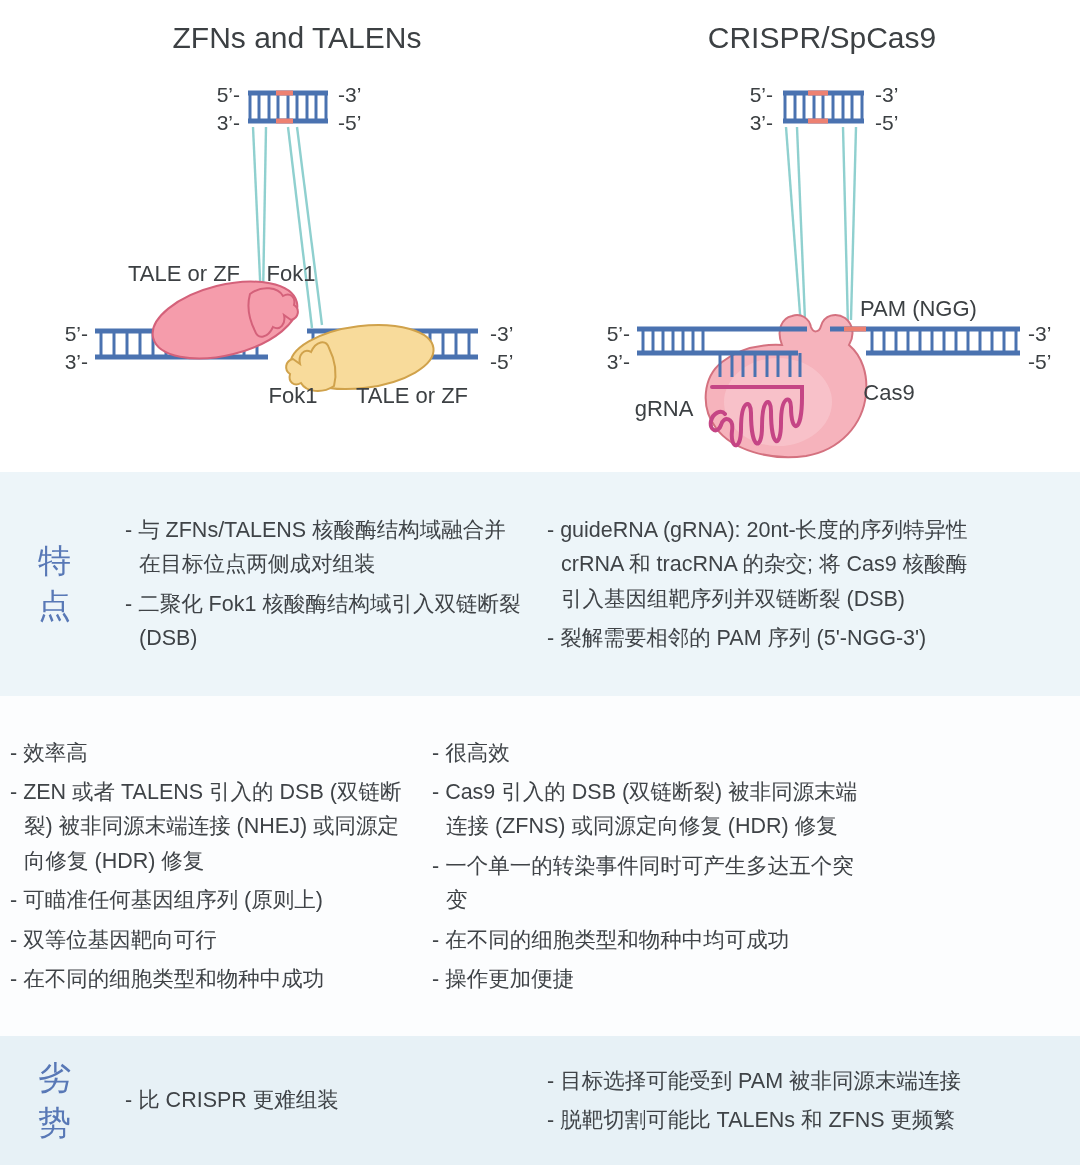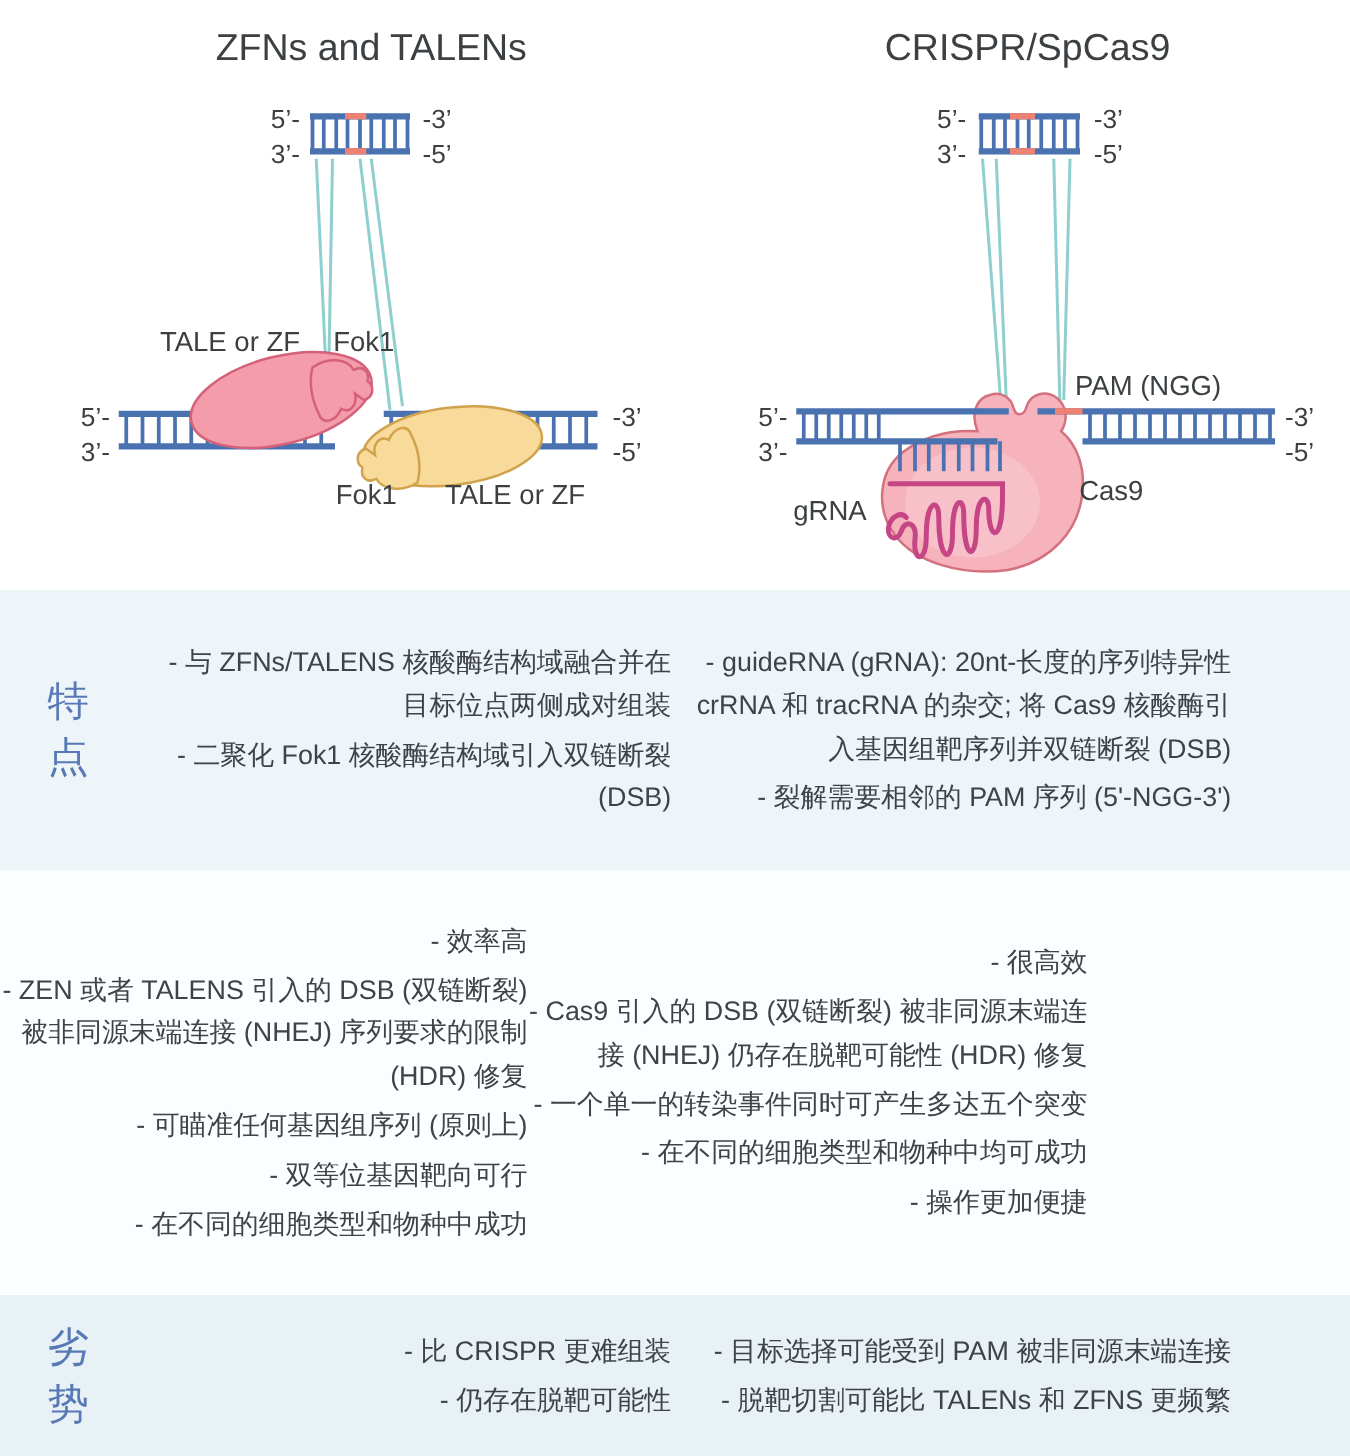--- a/index.html
+++ b/index.html
@@ -12,21 +12,21 @@
   .trow { display:flex; align-items:center; box-sizing:border-box; width:1080px; }
   .trow-1 { height:224px; background:#edf5f9; }
   .trow-2 { height:340px; background:#fcfdfe; }
   .trow-3 { height:129px; background:#e7f1f6; }
   .rlabel-box { width:115px; padding-left:38px; box-sizing:border-box; flex:none; }
   .rlabel {
     display:inline-block; width:28px; word-break:break-all;
     font-size:33px; line-height:1.35; color:#5878b6; letter-spacing:0;
   }
   ul.col { list-style:none; margin:0; padding:0; font-size:21.5px; line-height:1.6; color:#3f4347; }
-  ul.col li { padding-left:14px; text-indent:-14px; margin:5px 0;text-align:right; }
+  ul.col li { padding-left:14px; text-indent:-14px; margin:5px 10px; }
   .col-left  { width:422px; flex:none; }
   .col-right { width:448px; flex:none; margin-left:88px; }
   text { font-family:"Liberation Sans","DejaVu Sans",sans-serif; fill:#3c4043; }
   .ttl { font-size:30px; }
   .lbl { font-size:22px; }
   .end { font-size:21px; }
 </style>
 </head>
 <body>
 
@@ -246,41 +246,40 @@
       </ul>
       <ul class="col col-right">
         <li>- guideRNA (gRNA): 20nt-长度的序列特异性 crRNA 和 tracRNA 的杂交; 将 Cas9 核酸酶引入基因组靶序列并双链断裂 (DSB)</li>
         <li>- 裂解需要相邻的 PAM 序列 (5'-NGG-3')</li>
       </ul>
     </div>
 
     <div class="trow trow-2">
       <ul class="col col-left">
         <li>- 效率高</li>
-        <li>- ZEN 或者 TALENS 引入的 DSB (双链断裂) 被非同源末端连接 (NHEJ) 序列要求的限制 (HDR) 修复</li>
+        <li>- ZEN 或者 TALENS 引入的 DSB (双链断裂) 被非同源末端连接 (NHEJ) 或同源定向修复 (HDR) 修复</li>
         <li>- 可瞄准任何基因组序列 (原则上)</li>
         <li>- 双等位基因靶向可行</li>
         <li>- 在不同的细胞类型和物种中成功</li>
       </ul>
       <ul class="col col-right">
         <li>- 很高效</li>
-        <li>- Cas9 引入的 DSB (双链断裂) 被非同源末端连接 (NHEJ) 仍存在脱靶可能性 (HDR) 修复</li>
+        <li>- Cas9 引入的 DSB (双链断裂) 被非同源末端连接 (ZFNS) 或同源定向修复 (HDR) 修复</li>
         <li>- 一个单一的转染事件同时可产生多达五个突变</li>
         <li>- 在不同的细胞类型和物种中均可成功</li>
         <li>- 操作更加便捷</li>
       </ul>
     </div>
 
     <div class="trow trow-3">
       <div class="rlabel-box">
         <span class="rlabel">劣势</span>
       </div>
       <ul class="col col-left">
         <li>- 比 CRISPR 更难组装</li>
-        <li>- 仍存在脱靶可能性</li>
       </ul>
       <ul class="col col-right">
         <li>- 目标选择可能受到 PAM 被非同源末端连接</li>
         <li>- 脱靶切割可能比 TALENs 和 ZFNS 更频繁</li>
       </ul>
     </div>
 
   </div>
 </div>
 

